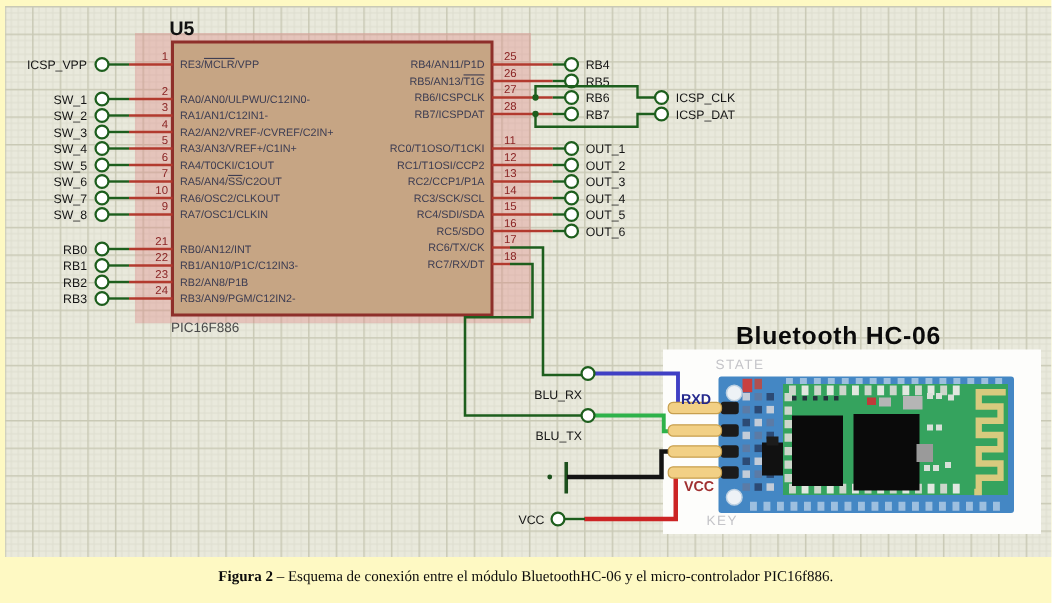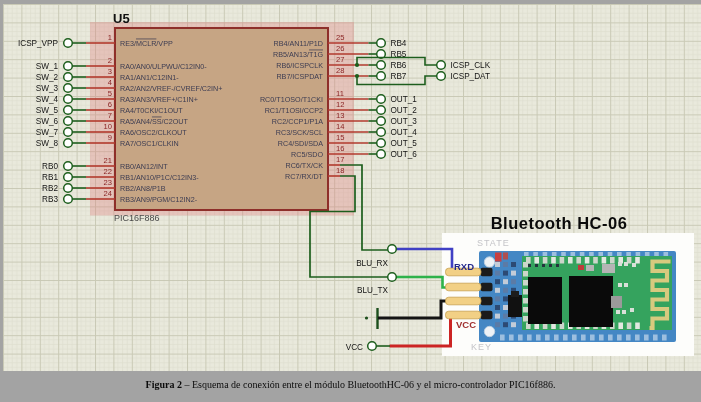--- a/index.html
+++ b/index.html
@@ -1,16 +1,16 @@
 <!DOCTYPE html>
 <html><head>
 <meta charset="utf-8">
 <style>
   html,body{margin:0;padding:0;background:#fff;}
-  .stage{position:relative;width:701px;height:402px;background:#a3a3a3;overflow:hidden;
+  .stage{position:relative;width:701px;height:402px;background:#fef9c3;overflow:hidden;
          font-family:"Liberation Sans",sans-serif;}
   svg text{font-family:"Liberation Sans",sans-serif;}
   .caption{position:absolute;top:374px;left:0;width:701px;text-align:center;
            font-family:"Liberation Serif",serif;font-size:10px;color:#0c0c0c;line-height:22px;}
   .caption .capb{font-weight:bold;}
 </style>
 </head>
 <body>
 
 <div class="stage">

